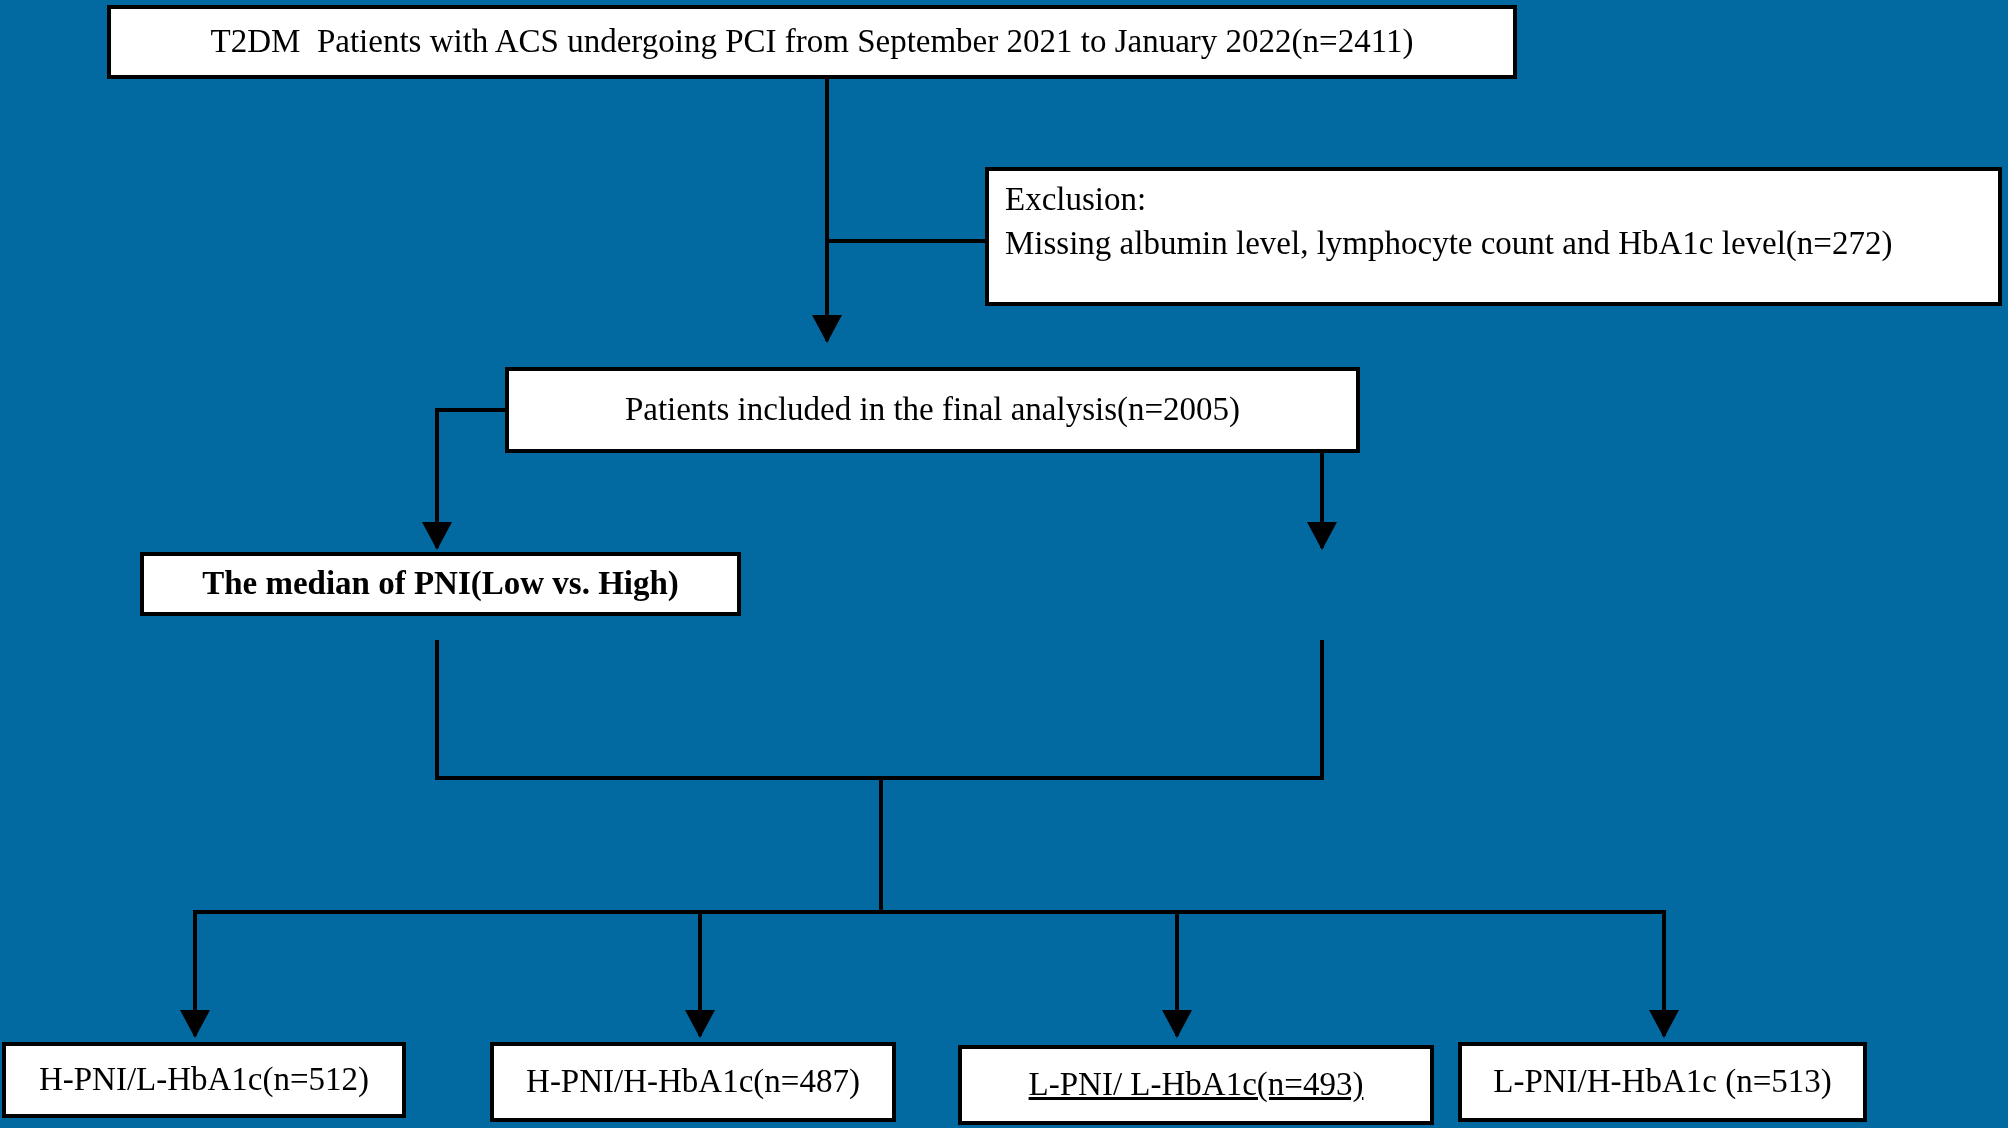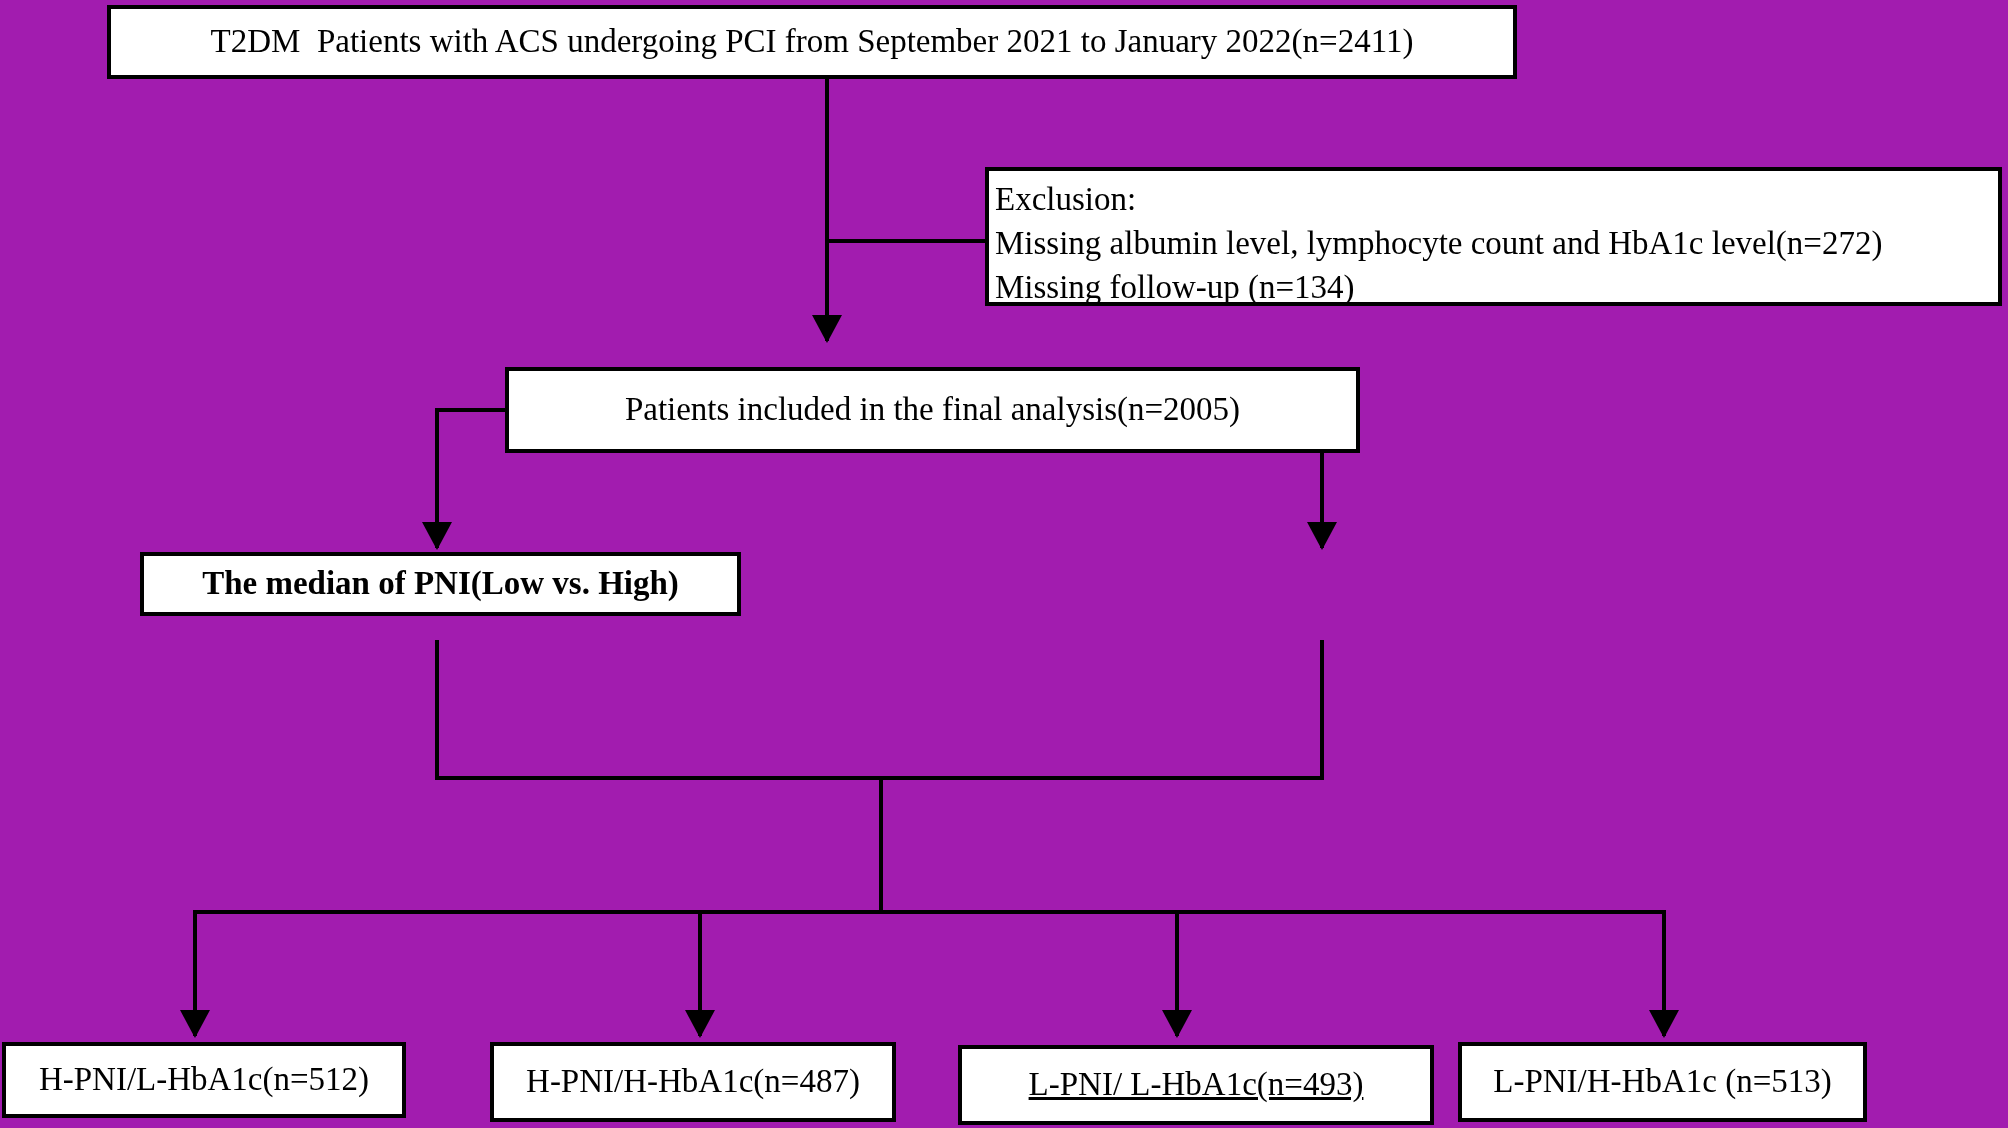--- a/index.html
+++ b/index.html
@@ -4,21 +4,21 @@
 <style>
   html, body {
     margin: 0;
     padding: 0;
     background: #ffffff;
   }
   .stage {
     position: relative;
     width: 2008px;
     height: 1128px;
-    background: #a21caf;
+    background: #0369a1;
     font-family: "Liberation Serif", "DejaVu Serif", serif;
     color: #000000;
     overflow: hidden;
   }
   .connectors {
     position: absolute;
     left: 0;
     top: 0;
     width: 2008px;
     height: 1128px;
@@ -34,21 +34,21 @@
     text-align: center;
     font-size: 33px;
     line-height: 1.2;
     white-space: pre-wrap;
   }
   .box.left-align {
     justify-content: flex-start;
     text-align: left;
     align-items: flex-start;
     flex-direction: column;
-    padding: 6px 10px 0 6px;
+    padding: 6px 10px 0 16px;
   }
   .box.left-align .excl-line {
     display: block;
     line-height: 44px;
     white-space: pre-wrap;
   }
   #box-top       { left: 107px;  top: 5px;    width: 1410px; height: 74px;  }
   #box-exclusion { left: 985px;  top: 167px;  width: 1017px; height: 139px; }
   #box-included  { left: 505px;  top: 367px;  width: 855px;  height: 86px;  }
   #box-pni       { left: 140px;  top: 552px;  width: 601px;  height: 64px; font-weight: bold;  }
@@ -88,21 +88,20 @@
     <line x1="1664" y1="910" x2="1664" y2="1036" stroke="#000000" stroke-width="4" marker-end="url(#arrowhead)"></line>
   </svg>
 
   <div id="box-top" class="box">
     <span>T2DM  Patients with ACS undergoing PCI from September 2021 to January 2022(n=2411)</span>
   </div>
 
   <div id="box-exclusion" class="box left-align">
     <span class="excl-line">Exclusion:</span>
     <span class="excl-line">Missing albumin level, lymphocyte count and HbA1c level(n=272)</span>
-    <span class="excl-line">Missing follow-up (n=134)</span>
   </div>
 
   <div id="box-included" class="box">
     <span>Patients included in the final analysis(n=2005)</span>
   </div>
 
   <div id="box-pni" class="box">
     <span>The median of PNI(Low vs. High)</span>
   </div>
 

